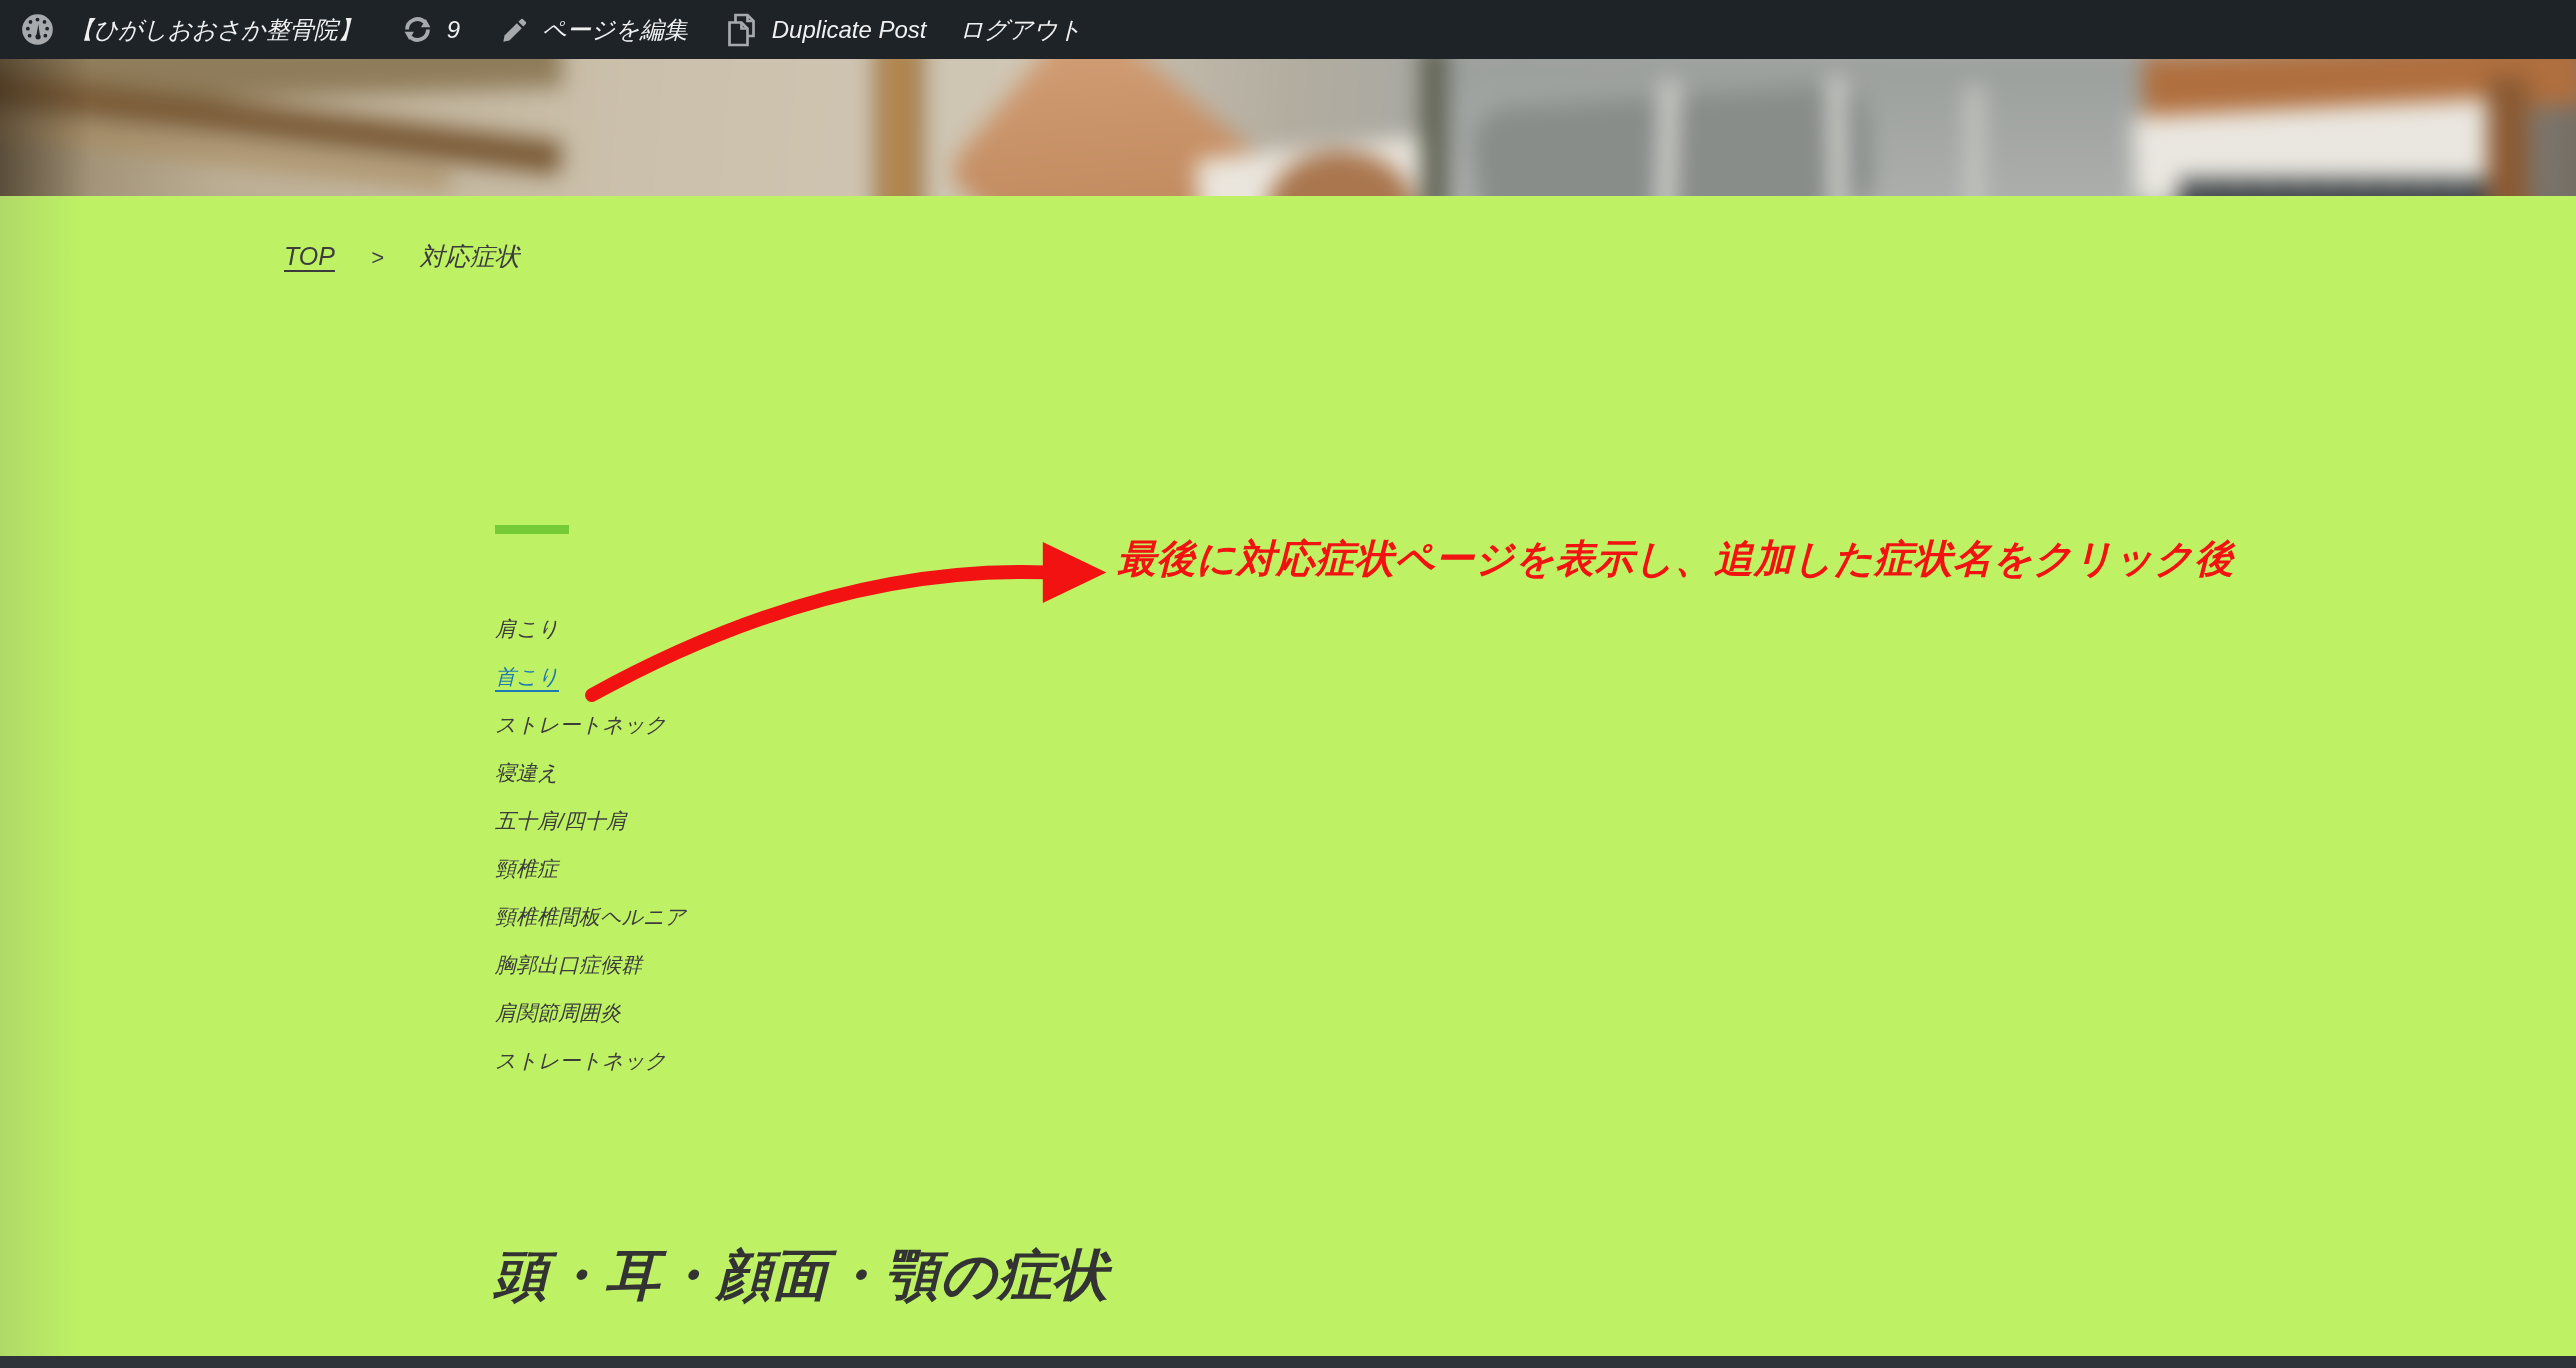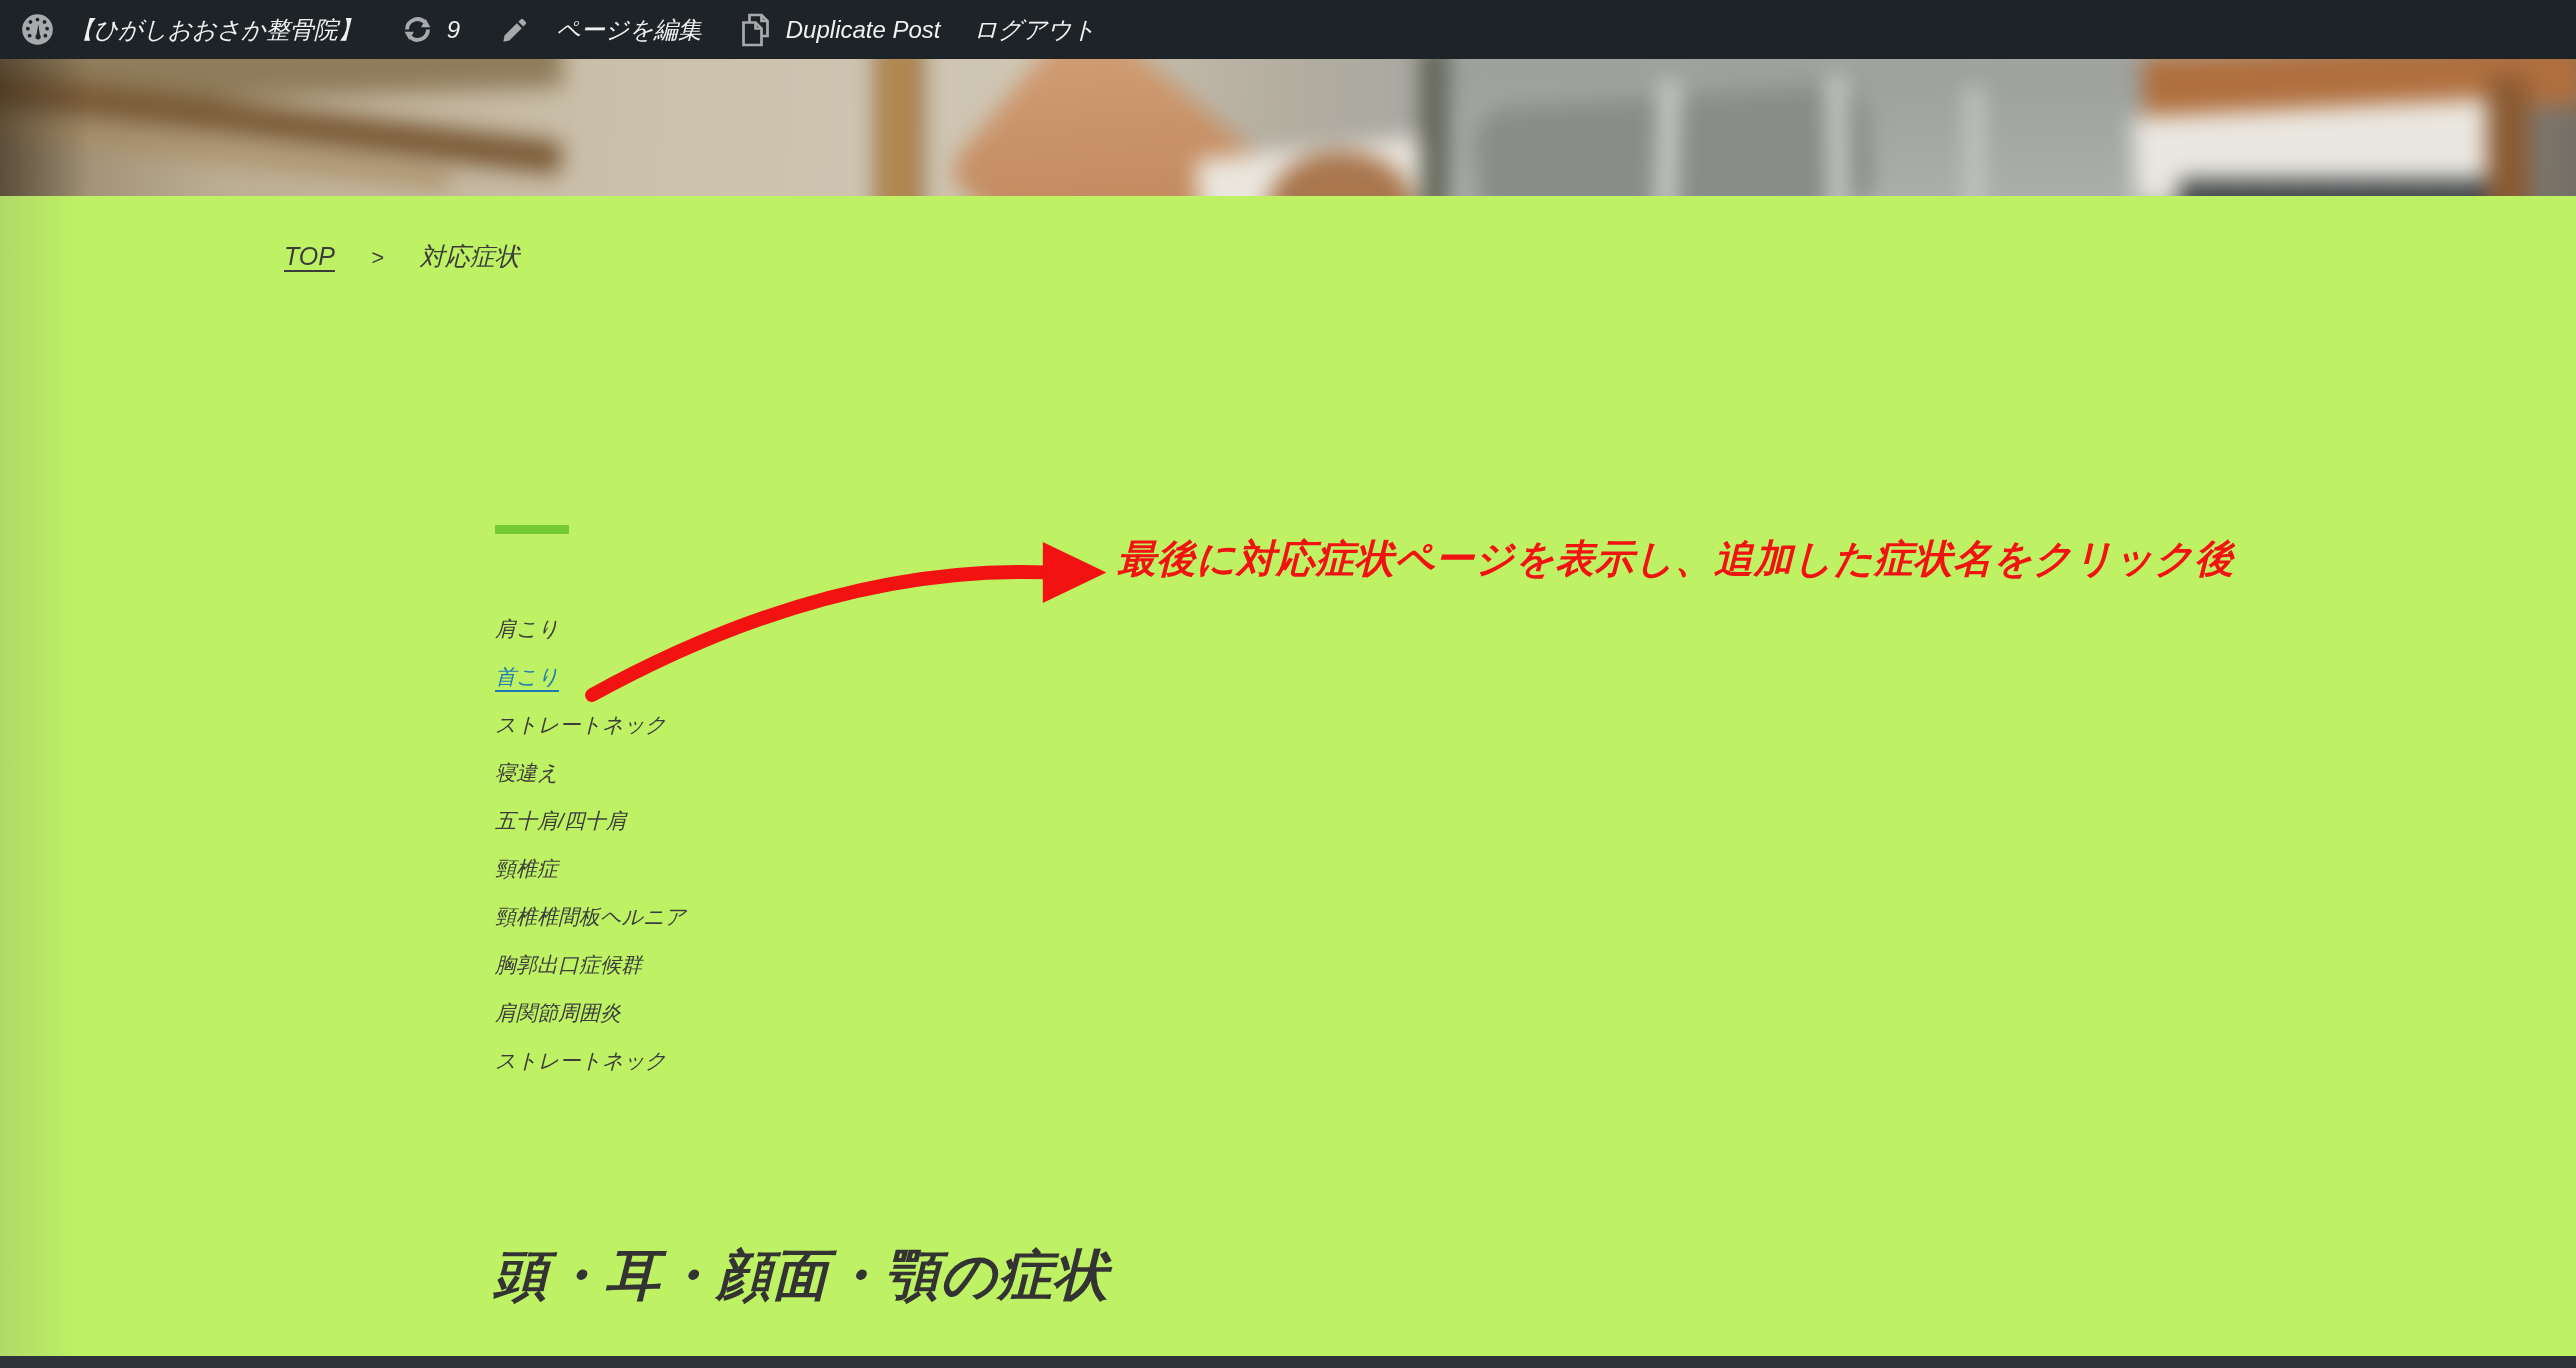--- a/index.html
+++ b/index.html
@@ -26,21 +26,21 @@
     color: #f0f0f1;
     font-size: 24px;
     z-index: 30;
     white-space: nowrap;
   }
   .ab-item { display: flex; align-items: center; cursor: pointer; }
   .ab-item .ab-label { color: #f0f0f1; }
   .ab-icon { display: inline-flex; align-items: center; justify-content: center; }
   .ab-sitename { margin-left: 14.8px; }
   .ab-updates { margin-left: 39px; gap: 13px; }
-  .ab-edit { margin-left: 41px; gap: 27px; }
+  .ab-edit { margin-left: 41px; gap: 13px; }
   .ab-duplicate { margin-left: 31px; gap: 11px; }
   .ab-logout { margin-left: 33px; }
 
   
   .hero {
     position: absolute;
     left: 0; top: 59px;
     width: 2576px; height: 137px;
     overflow: hidden;
     z-index: 5;

